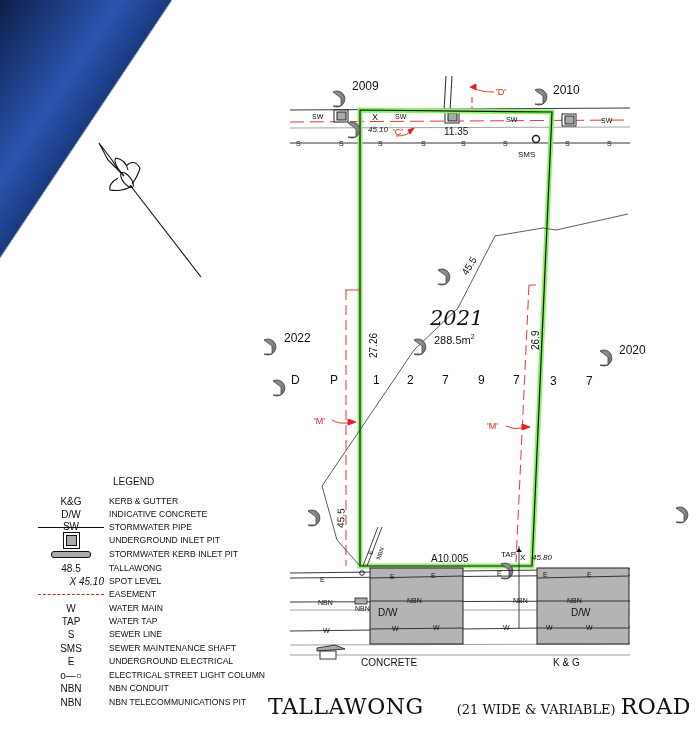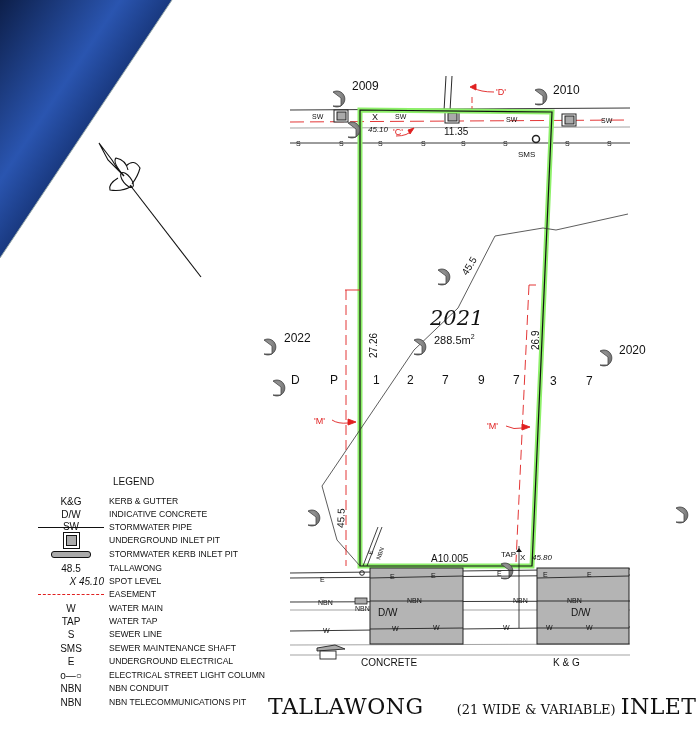--- a/index.html
+++ b/index.html
@@ -287,14 +287,14 @@
     </div>
   <div class="lg-row" style="top:221px">
       <span class="lg-sym">NBN</span>
       <span class="lg-txt">NBN TELECOMMUNICATIONS PIT</span>
     </div>
 </div>
 
 <div class="road">
   <span class="big">TALLAWONG</span>
   <span class="small">(21 WIDE &amp; VARIABLE)</span>
-  <span class="big">INLET</span>
+  <span class="big">ROAD</span>
 </div>
 
 </body></html>

